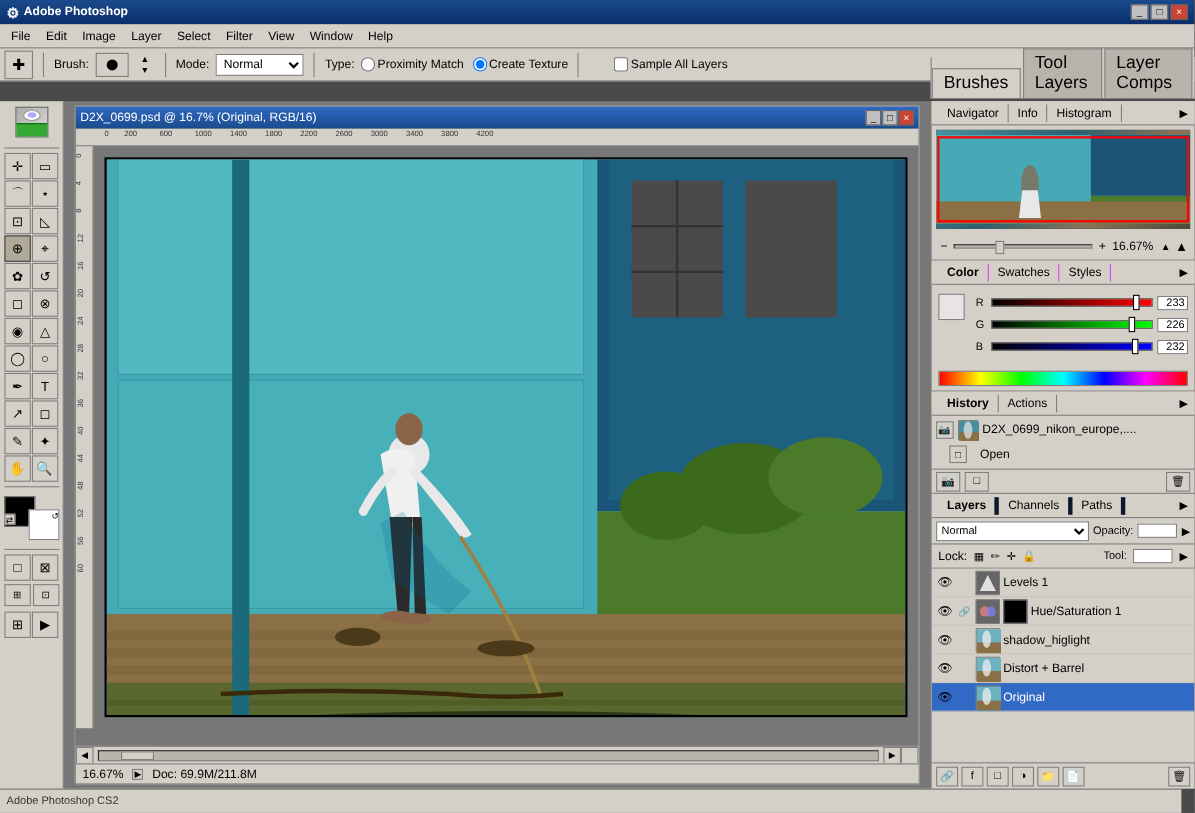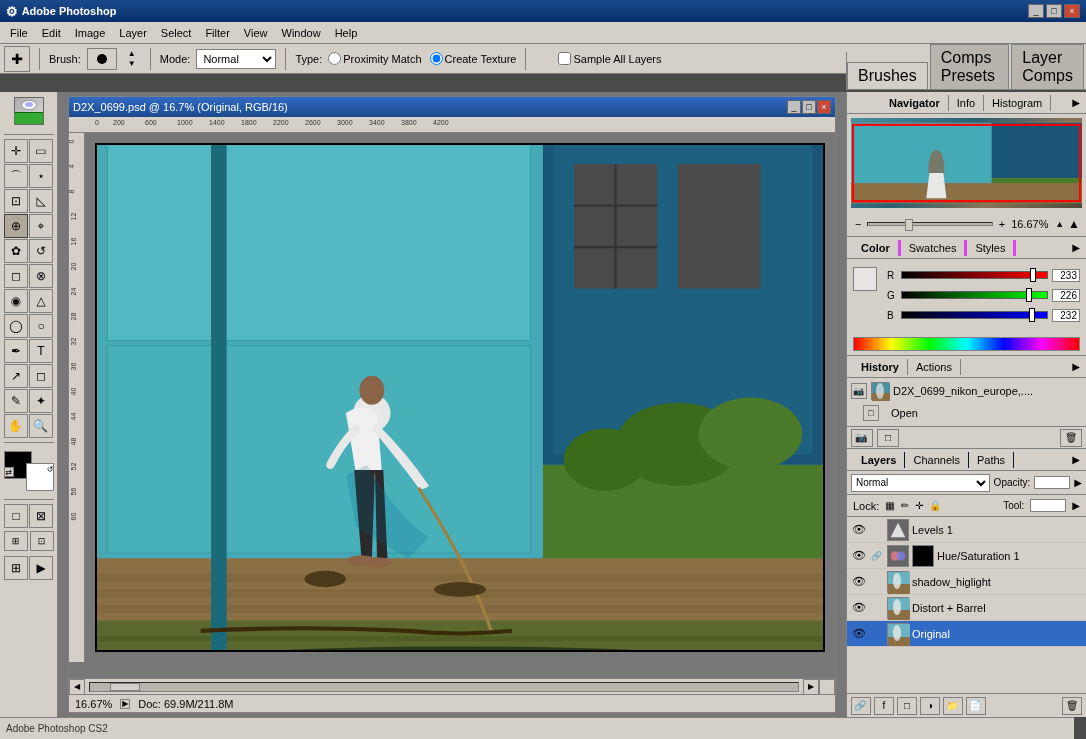--- a/index.html
+++ b/index.html
@@ -129,21 +129,21 @@
     .panel-header {
       height: 22px; background: #d4d0c8; border-bottom: 1px solid #808080;
       display: flex; align-items: center; justify-content: space-between;
       padding: 0 6px;
     }
     .panel-header-tabs { display: flex; gap: 0; }
     .panel-tab-inner {
       padding: 2px 8px; font-size: 11px; cursor: pointer; color: #000;
       border-right: 1px solid #808080;
     }
-    .panel-tab-inner.active { font-weight: bold; margin-left: 28px; }
+    .panel-tab-inner.active { font-weight: normal; }
     .panel-arrow { font-size: 10px; cursor: pointer; }
 
     #navigator-thumb {
       height: 90px; background: #333; margin: 4px; position: relative;
       display: flex; align-items: center; justify-content: center; overflow: hidden;
     }
     .nav-thumb-img {
       width: 100%; height: 100%; background: linear-gradient(135deg, #4a8fa0 0%, #2a6070 40%, #8b7355 70%, #4a4a3a 100%);
       position: relative;
     }
@@ -153,21 +153,21 @@
     }
     .zoom-percent { font-size: 11px; color: #000; min-width: 40px; }
     .zoom-slider-track { flex: 1; height: 4px; background: #b8b4ac; border: 1px inset #808080; position: relative; }
     .zoom-slider-thumb { width: 8px; height: 12px; background: #d4d0c8; border: 1px solid #808080; position: absolute; left: 30%; top: -4px; }
     .zoom-btn { font-size: 11px; cursor: pointer; padding: 0 2px; }
 
     
     #color-panel { border-bottom: 1px solid #808080; }
     .color-panel-header { height: 22px; background: #d4d0c8; border-bottom: 1px solid #808080; display: flex; align-items: center; padding: 0 6px; gap: 4px; }
     .color-panel-tabs { display: flex; }
-    .color-tab { padding: 2px 8px; font-size: 11px; cursor: pointer; border-right: 3px solid #d946ef; }
+    .color-tab { padding: 2px 8px; font-size: 11px; cursor: pointer; border-right: 1px solid #d946ef; }
     .color-tab.active { font-weight: bold; }
     .color-swatch-fg { width: 24px; height: 24px; background: #e8e4e3; border: 1px solid #808080; margin: 4px 4px 4px 6px; }
     .color-sliders { flex: 1; padding: 4px 6px; }
     .color-row { display: flex; align-items: center; gap: 4px; margin-bottom: 4px; height: 16px; }
     .color-ch { font-size: 10px; width: 10px; color: #000; }
     .color-slider { flex: 1; height: 8px; position: relative; }
     .slider-track-r { background: linear-gradient(to right, #000, #ff0000); height: 100%; border: 1px solid #606060; }
     .slider-track-g { background: linear-gradient(to right, #000, #00ff00); height: 100%; border: 1px solid #606060; }
     .slider-track-b { background: linear-gradient(to right, #000, #0000ff); height: 100%; border: 1px solid #606060; }
     .slider-thumb-h { width: 6px; height: 14px; background: #fff; border: 1px solid #000; position: absolute; top: -3px; }
@@ -184,21 +184,21 @@
     .history-item { height: 22px; display: flex; align-items: center; padding: 0 4px; gap: 4px; font-size: 11px; }
     .history-thumb { width: 18px; height: 18px; background: #4a8fa0; border: 1px solid #808080; flex-shrink: 0; }
     .history-icon { width: 16px; height: 16px; border: 1px solid #808080; background: #d4d0c8; display: flex; align-items: center; justify-content: center; font-size: 9px; flex-shrink: 0; }
     .history-controls { height: 22px; border-top: 1px solid #808080; display: flex; align-items: center; padding: 0 4px; gap: 4px; }
     .hist-btn { width: 22px; height: 18px; background: #d4d0c8; border: 1px solid #808080; display: flex; align-items: center; justify-content: center; font-size: 10px; cursor: pointer; }
 
     
     #layers-panel { flex: 1; display: flex; flex-direction: column; overflow: hidden; }
     .layers-header { height: 22px; background: #d4d0c8; border-bottom: 1px solid #808080; display: flex; align-items: center; padding: 0 6px; gap: 4px; }
     .layers-tabs { display: flex; }
-    .layers-tab { padding: 2px 8px; font-size: 11px; cursor: pointer; border-right: 1px solid #0f172a; }
+    .layers-tab { padding: 2px 8px; font-size: 11px; cursor: pointer; border-right: 4px solid #0f172a; }
     .layers-tab.active { font-weight: bold; }
     .layers-controls-row { height: 24px; border-bottom: 1px solid #808080; display: flex; align-items: center; padding: 0 4px; gap: 4px; }
     .layer-mode-select { height: 18px; background: white; border: 1px solid #808080; font-size: 10px; flex: 1; }
     .opacity-label { font-size: 10px; }
     .opacity-val { font-size: 10px; background: white; border: 1px solid #808080; width: 36px; padding: 0 2px; }
     .layers-lock-row { height: 22px; border-bottom: 1px solid #808080; display: flex; align-items: center; padding: 0 6px; gap: 6px; font-size: 11px; }
     .lock-icon { font-size: 10px; cursor: pointer; }
     .fill-label { font-size: 10px; margin-left: auto; }
     .fill-val { font-size: 10px; background: white; border: 1px solid #808080; width: 36px; padding: 0 2px; }
     .layers-list { flex: 1; overflow-y: auto; background: #d4d0c8; }
@@ -285,21 +285,21 @@
     <input type="checkbox" style="">
     <span>Sample All Layers</span>
   </div>
   <div style="margin-left:auto;width:30px;height:26px;background:#d4d0c8;border:1px solid #808080;display:flex;align-items:center;justify-content:center;cursor:pointer;">
     <span style="font-size:14px;">🖊</span>
   </div>
 </div>
 
 <div id="top-right-tabs" style="position:absolute;top:52px;right:0;width:240px;height:38px;background:#d4d0c8;display:flex;align-items:flex-end;border-left:1px solid #808080;border-bottom:1px solid #808080;">
   <div class="panel-tab active">Brushes</div>
-  <div class="panel-tab">Comps Presets</div>
+  <div class="panel-tab">Tool Layers</div>
   <div class="panel-tab">Layer Comps</div>
 </div>
 
 <div id="main-layout">
 
   <div id="toolbar">
 
     <div style="width:50px;height:30px;display:flex;align-items:center;justify-content:center;margin-bottom:4px;">
       <div style="width:30px;height:28px;background:linear-gradient(135deg,#aaa,#ddd);position:relative;border:1px solid #666;">
         <div style="position:absolute;bottom:0;left:0;right:0;height:12px;background:#3a3;border-top:1px solid #060;"></div>

